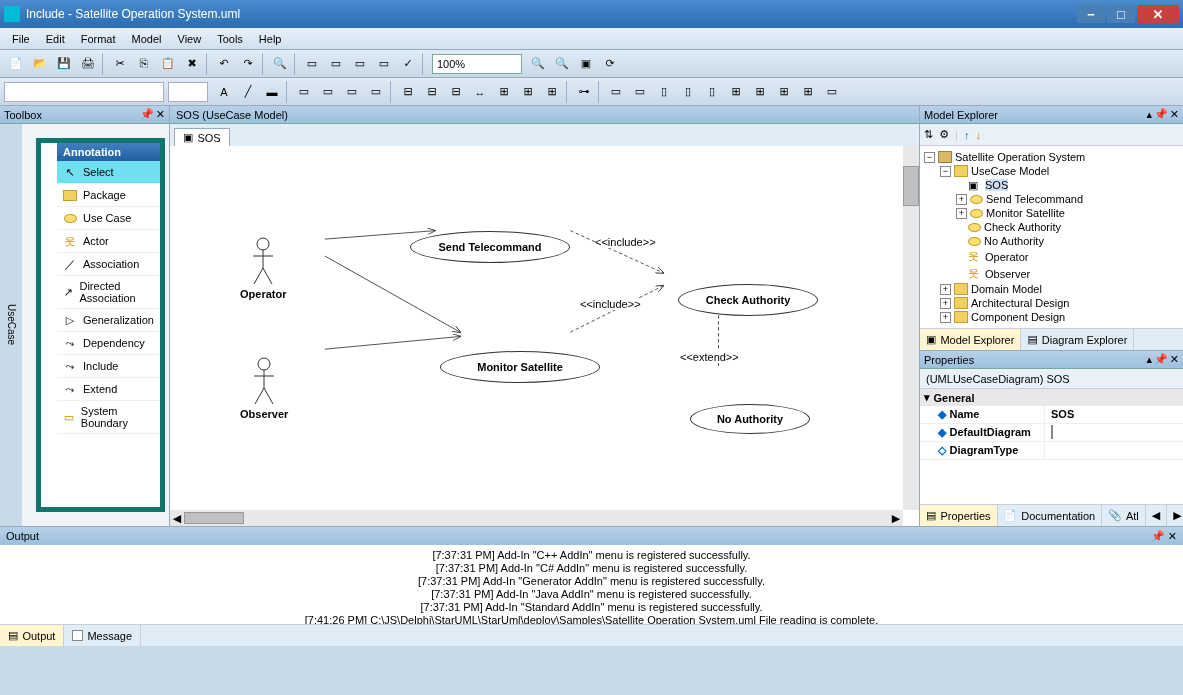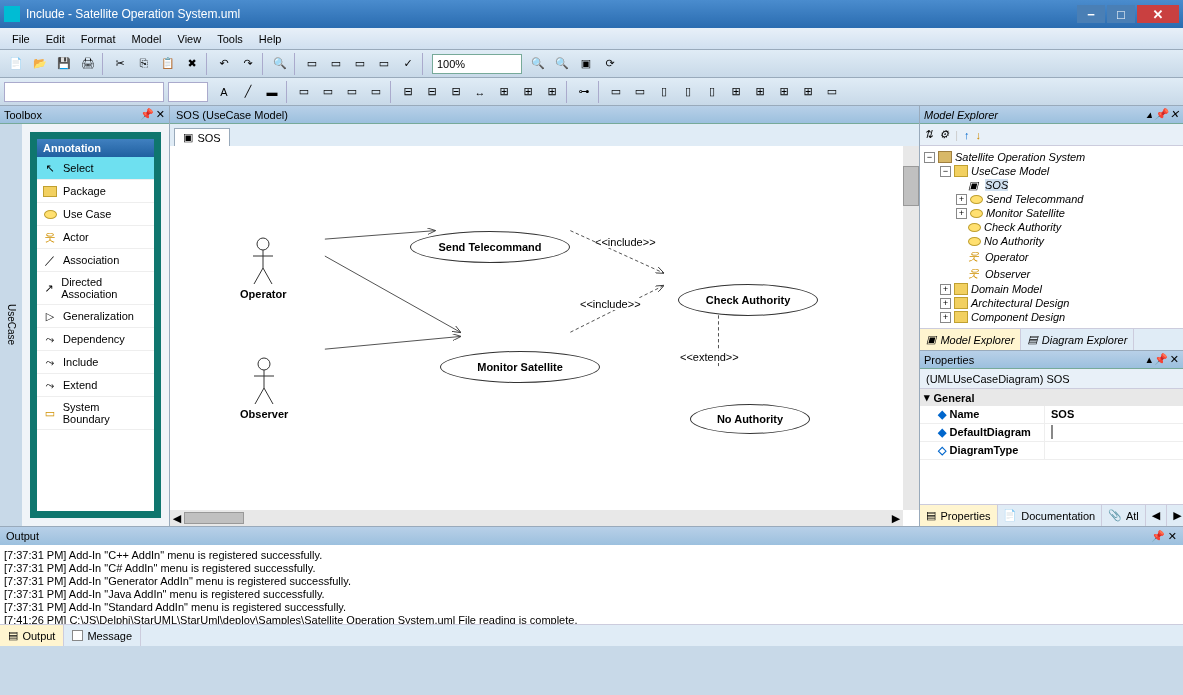--- a/index.html
+++ b/index.html
@@ -20,57 +20,57 @@
 .zoom-combo { width: 90px; height: 20px; border: 1px solid #7a9; background: white; padding: 1px 4px; margin: 0 4px; }
 .toolbar2 { height: 28px; background: linear-gradient(#e0ecf6, #c8d9e8); display: flex; align-items: center; padding: 0 4px; border-bottom: 1px solid #9ab; }
 .combo-slim { width: 160px; height: 20px; border: 1px solid #aac; background: white; margin-right: 4px; }
 .combo-slim2 { width: 40px; height: 20px; border: 1px solid #aac; background: white; margin-right: 4px; }
 .main-area { display: flex; height: 420px; }
 .toolbox { width: 170px; background: #f0f4f8; border-right: 1px solid #9ab; display: flex; flex-direction: column; }
 .panel-header { height: 18px; background: linear-gradient(#b8d0e8, #9cc0de); padding: 0 4px; display: flex; align-items: center; justify-content: space-between; font-size: 11px; border-bottom: 1px solid #7a9; }
 .panel-header .ctrls { display: flex; gap: 2px; font-size: 10px; }
 .side-tab { width: 22px; background: #c8d9e8; writing-mode: vertical-rl; text-orientation: mixed; display: flex; align-items: center; justify-content: center; font-size: 10px; }
 .toolbox-body { flex: 1; display: flex; }
-.toolbox-list { flex: 1; background: white; border: 7px solid #0f766e; margin: 8px; }
+.toolbox-list { flex: 1; background: white; border: 5px solid #0f766e; margin: 14px; padding-left: 16px; }
 .annot-hdr { background: linear-gradient(#4080c0, #2060a0); color: white; font-weight: bold; padding: 3px 6px; }
 .tb-item { padding: 4px 6px; display: flex; align-items: center; gap: 6px; cursor: default; border-bottom: 1px solid #eee; }
 .tb-item.sel { background: #6ee0f0; }
 .tb-item .ic { width: 14px; height: 14px; display: flex; align-items: center; justify-content: center; }
 .center { flex: 1; display: flex; flex-direction: column; background: #f0f4f8; }
 .diag-title-bar { height: 18px; background: linear-gradient(#b8d0e8, #9cc0de); padding: 0 6px; display: flex; align-items: center; font-size: 11px; border-bottom: 1px solid #7a9; }
 .diag-tabs { height: 22px; background: #e0ecf6; display: flex; align-items: flex-end; padding: 0 4px; }
 .diag-tab { background: white; border: 1px solid #9ab; border-bottom: none; padding: 2px 8px; display: flex; align-items: center; gap: 4px; }
 .canvas-wrap { flex: 1; position: relative; background: white; overflow: hidden; }
 .canvas { position: absolute; inset: 0; right: 16px; bottom: 16px; background: white; background-image: radial-gradient(#ddd 0.5px, transparent 0.5px); background-size: 6px 6px; }
 .actor { position: absolute; text-align: center; }
 .stick { width: 26px; height: 50px; margin: 0 auto; }
 .usecase { position: absolute; border: 1px solid #333; border-radius: 50%; padding: 8px 16px; background: white; font-weight: bold; display: flex; align-items: center; justify-content: center; text-align: center; }
 .lbl { position: absolute; font-size: 11px; background: white; }
 .scroll-v { position: absolute; right: 0; top: 0; bottom: 16px; width: 16px; background: #e8e8e8; }
 .scroll-h { position: absolute; left: 0; right: 16px; bottom: 0; height: 16px; background: #e8e8e8; display: flex; align-items: center; }
 .scroll-thumb { background: #c0c0c0; border: 1px solid #999; }
 .right-pane { width: 264px; display: flex; flex-direction: column; border-left: 1px solid #9ab; }
-.explorer { flex: 1; background: white; display: flex; flex-direction: column; font-style: italic; }
+.explorer { flex: 1; background: white; display: flex; flex-direction: column; }
 .exp-toolbar { height: 22px; background: #e8f0f8; display: flex; align-items: center; padding: 0 4px; gap: 6px; border-bottom: 1px solid #ccd; }
 .tree { flex: 1; padding: 4px; overflow: auto; font-size: 11px; }
 .tree-row { display: flex; align-items: center; gap: 3px; padding: 1px 0; white-space: nowrap; }
 .tree-row .exp { width: 11px; height: 11px; border: 1px solid #888; font-size: 9px; display: flex; align-items: center; justify-content: center; background: white; }
 .tree-row .ic16 { width: 14px; height: 12px; }
 .tree-row.sel span.txt { background: #d0e0f0; }
 .exp-tabs { height: 22px; background: #e0ecf6; display: flex; border-top: 1px solid #ccd; }
 .exp-tab { padding: 3px 6px; display: flex; align-items: center; gap: 4px; border-right: 1px solid #ccd; }
 .exp-tab.active { background: #fff5d0; }
 .props { height: 290px; background: white; display: flex; flex-direction: column; border-top: 1px solid #9ab; }
 .props-title { height: 20px; background: #e8f0f8; padding: 2px 6px; border-bottom: 1px solid #ccd; display: flex; align-items: center; }
 .props-grid { flex: 1; overflow: auto; }
 .props-cat { background: #e8e8e8; padding: 2px 4px; font-weight: bold; display: flex; align-items: center; gap: 4px; }
 .props-row { display: flex; border-bottom: 1px solid #eee; font-weight: bold; }
 .props-row .k { width: 125px; padding: 2px 6px 2px 18px; border-right: 1px solid #eee; }
 .props-row .v { flex: 1; padding: 2px 6px; }
-.bottom { height: 120px; border-top: 1px solid #9ab; display: flex; flex-direction: column; background: white; }
+.bottom { height: 120px; border-top: 1px solid #9ab; display: flex; flex-direction: column; background: white; text-align: center; }
 .output-hdr { height: 18px; background: linear-gradient(#b8d0e8, #9cc0de); padding: 0 6px; display: flex; align-items: center; justify-content: space-between; }
 .output-body { flex: 1; padding: 4px; overflow: auto; font-size: 11px; line-height: 13px; }
 .output-tabs { height: 22px; background: #e0ecf6; display: flex; border-top: 1px solid #ccd; }
 .out-tab { padding: 3px 8px; display: flex; align-items: center; gap: 4px; border-right: 1px solid #ccd; }
 .out-tab.active { background: #fff5d0; }
 svg.line-layer { position: absolute; inset: 0; width: 100%; height: 100%; pointer-events: none; }
 .folder-ic { width: 14px; height: 11px; background: #f2d060; border: 1px solid #c0a030; }
 .oval-ic { width: 13px; height: 9px; background: #ffe070; border: 1px solid #c0a030; border-radius: 50%; }
 .pkg-ic { width: 14px; height: 11px; background: #d8b868; border: 1px solid #a08040; }
 .chk { width: 11px; height: 11px; border: 1px solid #888; background: white; }

